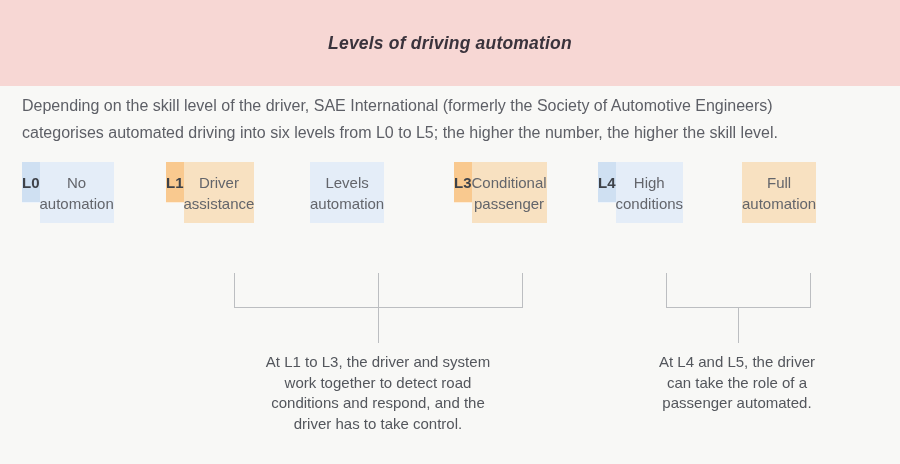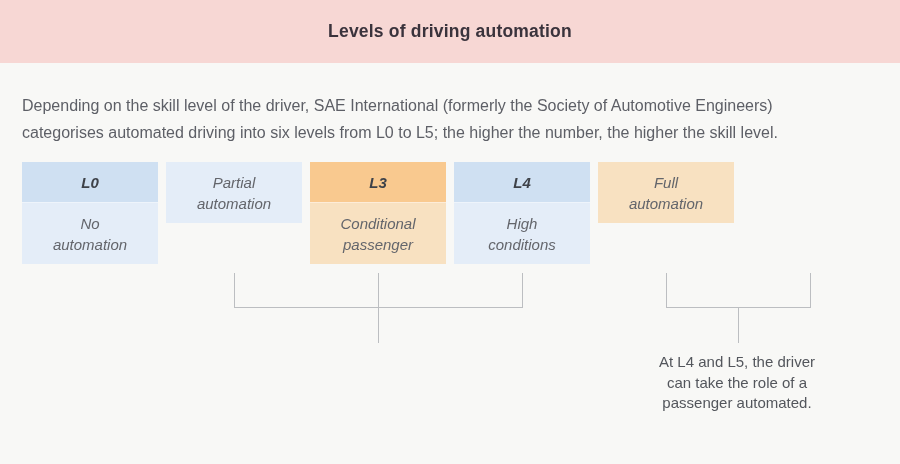--- a/index.html
+++ b/index.html
@@ -19,40 +19,40 @@
   *{margin:0;padding:0;box-sizing:border-box;}
   html,body{width:900px;height:464px;}
   body{
     font-family:"Liberation Sans", sans-serif;
     background:var(--page-bg);
     overflow:hidden;
   }
   .stage{position:relative;width:900px;height:464px;}
 
   .titlebar{
-    position:absolute;left:0;top:0;width:900px;height:63px;
+    position:absolute;left:0;top:0;width:900px;height:86px;
     background:var(--header-bg);
-    display:flex;align-items:center;justify-content:center;
+    display:flex;align-items:center;justify-content:center;font-style:italic;
   }
   .titlebar h1{
     font-size:17.5px;font-weight:bold;color:var(--title-color);
     letter-spacing:.2px;
   }
 
   .intro{
     position:absolute;left:22px;top:92px;width:860px;
     font-size:16px;line-height:27px;color:var(--intro-color);
     white-space:pre-line;
   }
 
   .levels{
     position:absolute;left:22px;top:162px;width:856px;
     display:grid;grid-template-columns:repeat(6,1fr);column-gap:8px;
   }
-  .col{display:flex;flex-direction:column;font-style:italic;}
+  .col{display:flex;flex-direction:row;}
   .colhead{
     height:41px;display:flex;align-items:center;justify-content:center;
     font-size:15px;font-weight:bold;color:var(--code-color);
     border-bottom:1px solid rgba(255,255,255,.65);
   }
   .colbody{
     height:61px;display:flex;align-items:center;justify-content:center;
     font-size:15px;line-height:21px;color:var(--label-color);
     text-align:center;white-space:pre-line;
   }
@@ -92,22 +92,27 @@
 
   <p class="intro">Depending on the skill level of the driver, SAE International (formerly the Society of Automotive Engineers)
 categorises automated driving into six levels from L0 to L5; the higher the number, the higher the skill level.</p>
 
   <div class="levels">
     <div class="col blue">
       <div class="colhead">L0</div>
       <div class="colbody">No
 automation</div>
     </div>
+    <div class="col orange">
+      <div class="colhead">L1</div>
+      <div class="colbody">Driver
+assistance</div>
+    </div>
     <div class="col blue">
-      <div class="colbody">Partial
+      <div class="colbody">Levels
 automation</div>
     </div>
     <div class="col orange">
       <div class="colhead">L3</div>
       <div class="colbody">Conditional
 passenger</div>
     </div>
     <div class="col blue">
       <div class="colhead">L4</div>
       <div class="colbody">High
@@ -117,17 +122,21 @@
       <div class="colbody">Full
 automation</div>
     </div>
   </div>
 
   <div class="bracket left"></div>
   <div class="stem left"></div>
   <div class="bracket right"></div>
   <div class="stem right"></div>
 
+  <p class="note left">At L1 to L3, the driver and system
+work together to detect road
+conditions and respond, and the
+driver has to take control.</p>
   <p class="note right">At L4 and L5, the driver
 can take the role of a
 passenger automated.</p>
 
 </div>
 
 </body></html>

